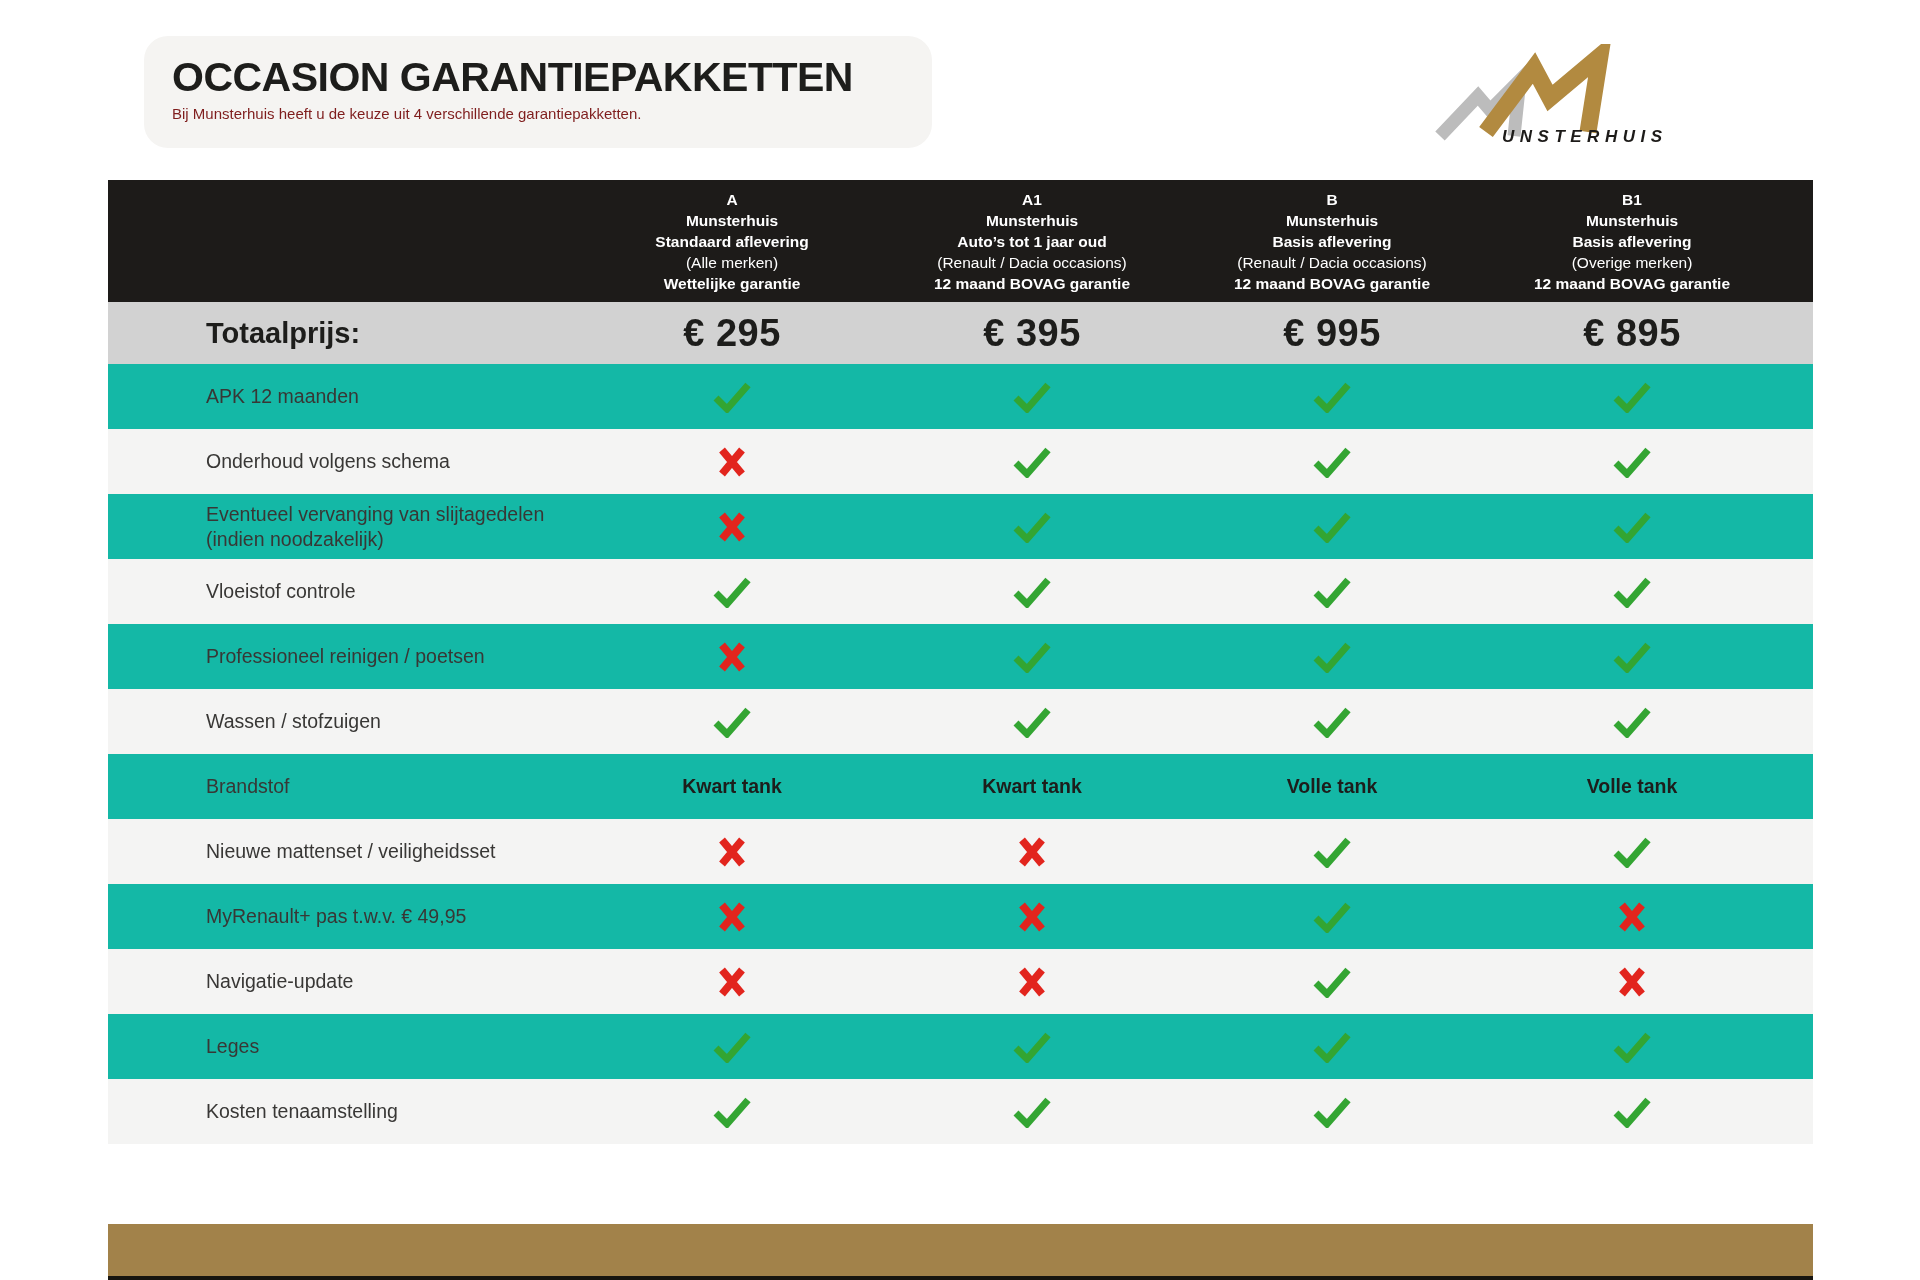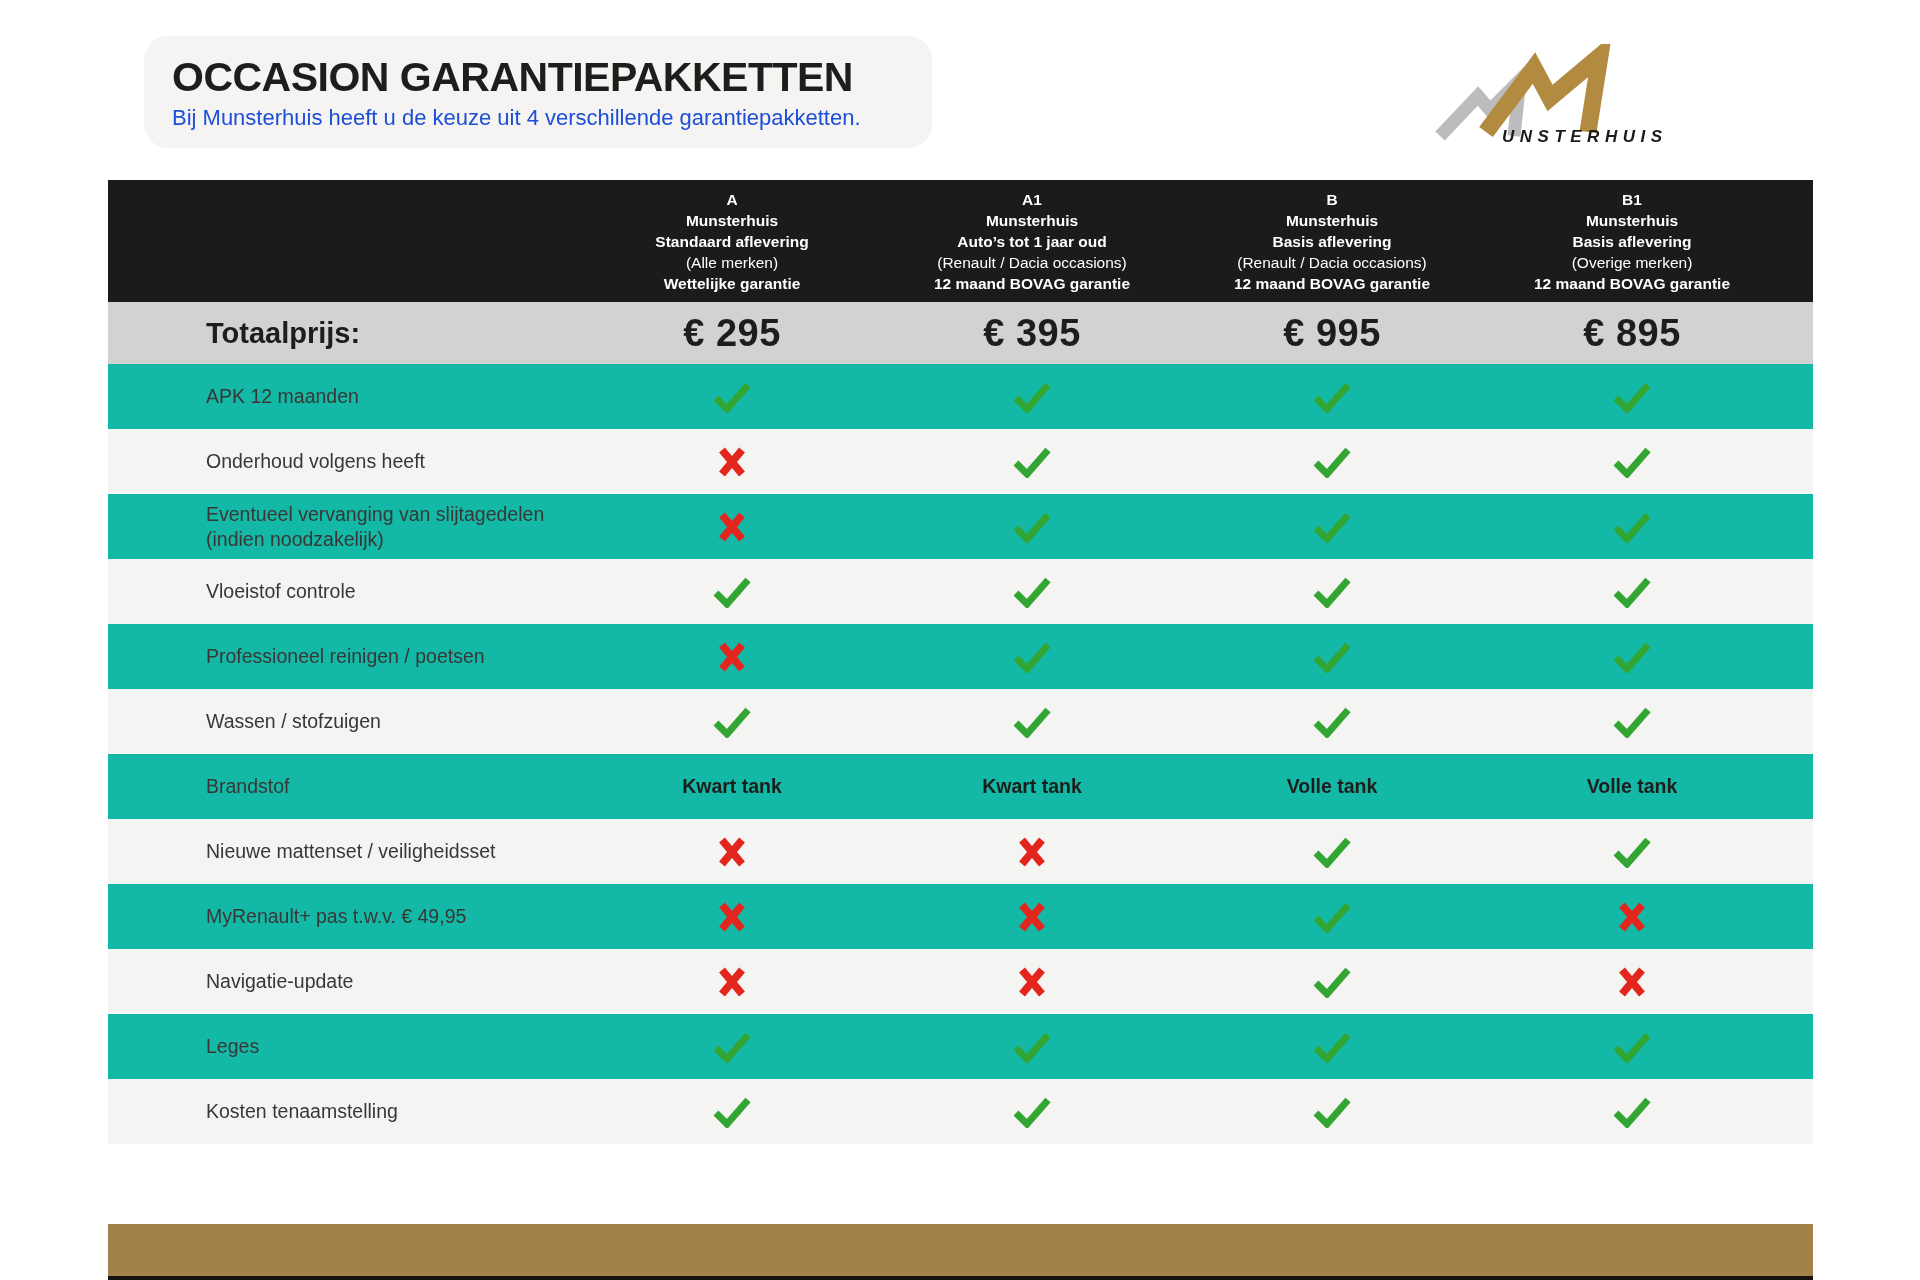--- a/index.html
+++ b/index.html
@@ -4,21 +4,21 @@
 <style>
   * { margin:0; padding:0; box-sizing:border-box; }
   html,body { width:1920px; height:1280px; background:#ffffff;
               font-family:"Liberation Sans", sans-serif; color:#1d1d1b; overflow:hidden; }
   .stage { position:relative; width:1920px; height:1280px; }
 
   
   .intro-box { position:absolute; left:144px; top:36px; width:788px; height:112px;
                background:#f5f4f2; border-radius:24px; padding:18px 30px 0 28px; }
   .intro-title { font-size:41px; font-weight:800; letter-spacing:-0.5px; color:#1d1d1b; }
-  .intro-sub { font-size:22px; font-weight:400; color:#1d4ed8; margin-top:4px; }
+  .intro-sub { font-size:15px; font-weight:400; color:#7f1d1d; margin-top:4px; }
 
   
   .logo { position:absolute; left:1428px; top:44px; width:260px; height:110px; }
 
   
   .pkg-table { position:absolute; left:108px; top:180px; width:1705px; }
   .thead { display:flex; align-items:center; background:#1d1b19; height:122px; }
   .label-col { width:474px; flex:none; padding-left:98px; }
   .pkg-col { width:300px; flex:none; text-align:center; }
   .thead .pkg-col { color:#ffffff; font-size:15.5px; line-height:21px; font-weight:700; }
@@ -113,21 +113,21 @@
           <div class="pkg-col mark"><svg width="40" height="32" viewBox="0 0 40 32">
               <path d="M4 17 L15 28 L36 4" fill="none" stroke="#33a532" stroke-width="7"></path>
             </svg></div>
           <div class="pkg-col mark"><svg width="40" height="32" viewBox="0 0 40 32">
               <path d="M4 17 L15 28 L36 4" fill="none" stroke="#33a532" stroke-width="7"></path>
             </svg></div>
         </div>
         <div class="feature-row alt">
           <div class="label-col">
             <div class="feature-label">
-              <div>Onderhoud volgens heeft</div>
+              <div>Onderhoud volgens schema</div>
             </div>
           </div>
           <div class="pkg-col mark"><svg width="28" height="30" viewBox="0 0 28 30">
               <path d="M4 3 L24 27 M24 3 L4 27" fill="none" stroke="#e2251d" stroke-width="7.5"></path>
             </svg></div>
           <div class="pkg-col mark"><svg width="40" height="32" viewBox="0 0 40 32">
               <path d="M4 17 L15 28 L36 4" fill="none" stroke="#33a532" stroke-width="7"></path>
             </svg></div>
           <div class="pkg-col mark"><svg width="40" height="32" viewBox="0 0 40 32">
               <path d="M4 17 L15 28 L36 4" fill="none" stroke="#33a532" stroke-width="7"></path>

